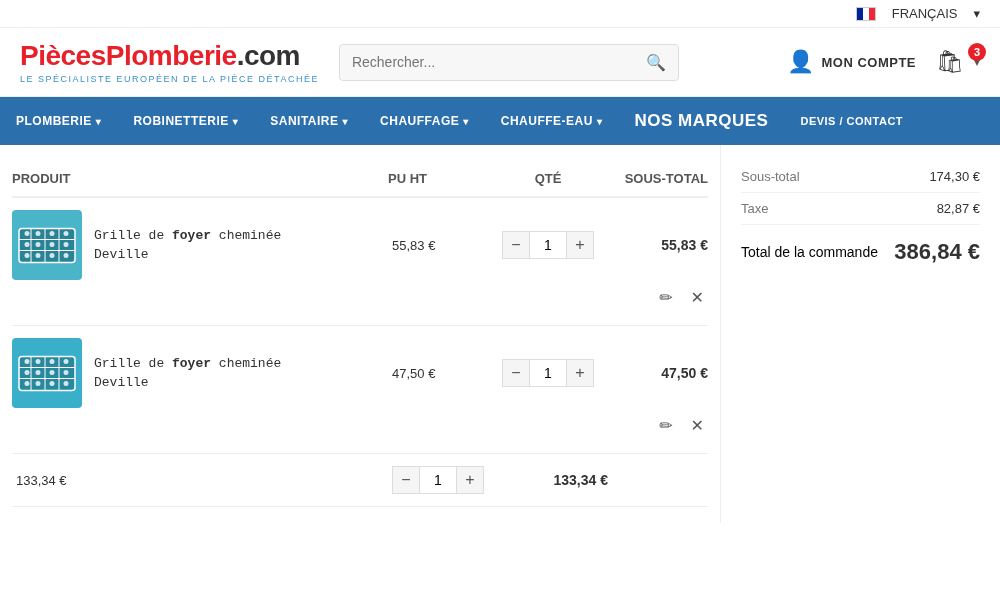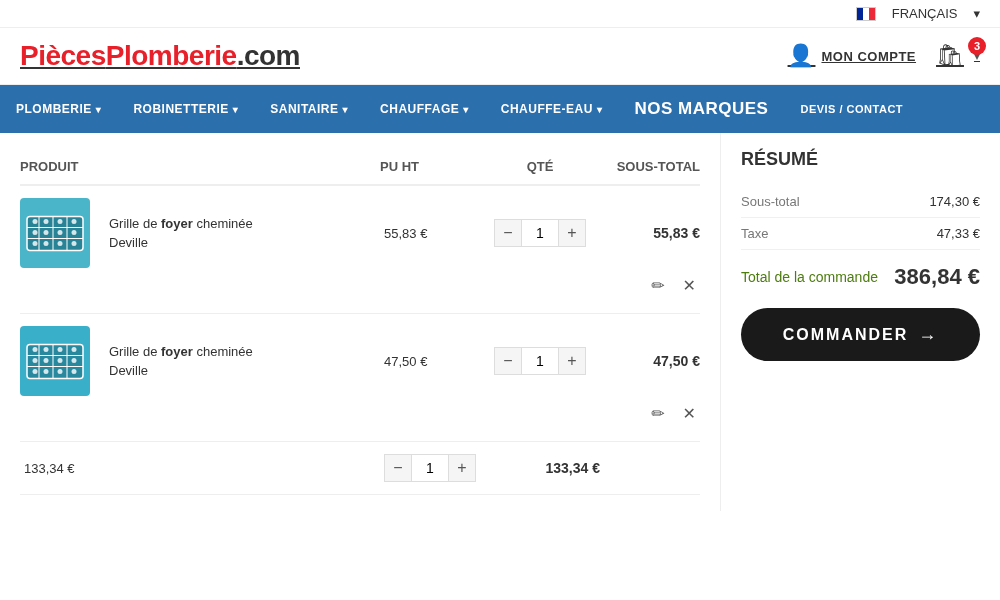--- a/index.html
+++ b/index.html
@@ -29,21 +29,20 @@
       border: 1px solid #ccc;
     }
 
     
     .header {
       display: flex;
       align-items: center;
       padding: 12px 20px;
       gap: 20px;
       border-bottom: 1px solid #eee;
-      text-decoration: underline;
     }
     .logo-area {
       flex: 0 0 auto;
     }
     .logo-title {
       font-size: 28px;
       font-weight: bold;
       color: #e8202a;
       letter-spacing: -0.5px;
     }
@@ -160,21 +159,21 @@
     
     .main {
       display: flex;
       gap: 0;
       padding: 0;
     }
 
     
     .cart-section {
       flex: 1;
-      padding: 16px 20px;
+      padding: 16px 12px;
     }
     .cart-table-header {
       display: grid;
       grid-template-columns: 1fr 100px 120px 100px;
       padding: 10px 0;
       border-bottom: 2px solid #eee;
       font-size: 13px;
       font-weight: bold;
       color: #555;
       text-transform: uppercase;
@@ -188,21 +187,22 @@
       padding: 12px 0;
     }
     .cart-row-main {
       display: grid;
       grid-template-columns: 1fr 100px 120px 100px;
       align-items: center;
     }
     .product-cell {
       display: flex;
       align-items: center;
-      gap: 19px;
+      gap: 12px;
+      font-family: Liberation Mono, monospace;
     }
     .product-thumb {
       width: 70px;
       height: 70px;
       flex-shrink: 0;
       background: #4ab5c8;
       border-radius: 4px;
       display: flex;
       align-items: center;
       justify-content: center;
@@ -300,21 +300,21 @@
     .summary-line .value { color: #333; }
     .summary-total {
       display: flex;
       justify-content: space-between;
       align-items: center;
       padding: 14px 0;
       font-size: 14px;
     }
     .summary-total .label {
       font-size: 14px;
-      color: #4d7c0f;
+      color: #000000;
       font-weight: normal;
       line-height: 1.3;
     }
     .summary-total .value {
       font-size: 22px;
       font-weight: bold;
       color: #333;
     }
     .commander-btn {
       display: flex;
@@ -343,20 +343,25 @@
   <div class="lang-selector">
     <span class="flag-fr"></span>
     <span>FRANÇAIS</span>
     <span>▾</span>
   </div>
 </div>
 
 <div class="header">
   <div class="logo-area">
     <div class="logo-title"><span style="color:#e8202a">Pièces</span><span style="color:#e8202a">Plomberie</span><span style="color:#333">.com</span></div>
+    <div class="logo-subtitle">LE SPÉCIALISTE EUROPÉEN DE LA PIÈCE DÉTACHÉE</div>
+  </div>
+  <div class="search-bar">
+    <input type="text" placeholder="Rechercher..." style="">
+    <button class="search-btn">🔍</button>
   </div>
   <div class="header-right">
     <div class="account-btn">
       <span class="account-icon">👤</span>
       <span>MON COMPTE</span>
     </div>
     <div class="cart-btn">
       <span class="cart-icon">🛍</span>
       <span class="cart-badge">3</span>
       <span class="cart-chevron">▾</span>
@@ -499,36 +504,31 @@
           <input class="qty-input" type="text" value="1" style="">
           <button class="qty-btn">+</button>
         </div>
         <div class="subtotal-cell">133,34 €</div>
       </div>
     </div>
 
   </div>
 
   <div class="summary-section">
-    <div class="summary-title">RÉSUMÉ</div>
 
     <div class="summary-line">
       <span class="label">Sous-total</span>
       <span class="value">174,30 €</span>
     </div>
 
     <div class="summary-line">
       <span class="label">Taxe</span>
-      <span class="value">47,33 €</span>
+      <span class="value">82,87 €</span>
     </div>
 
     <div class="summary-total">
       <span class="label">Total de la commande</span>
       <span class="value">386,84 €</span>
     </div>
 
-    <button class="commander-btn">
-      <span>COMMANDER</span>
-      <span class="arrow-icon">→</span>
-    </button>
   </div>
 
 </div>
 
 </body></html>

